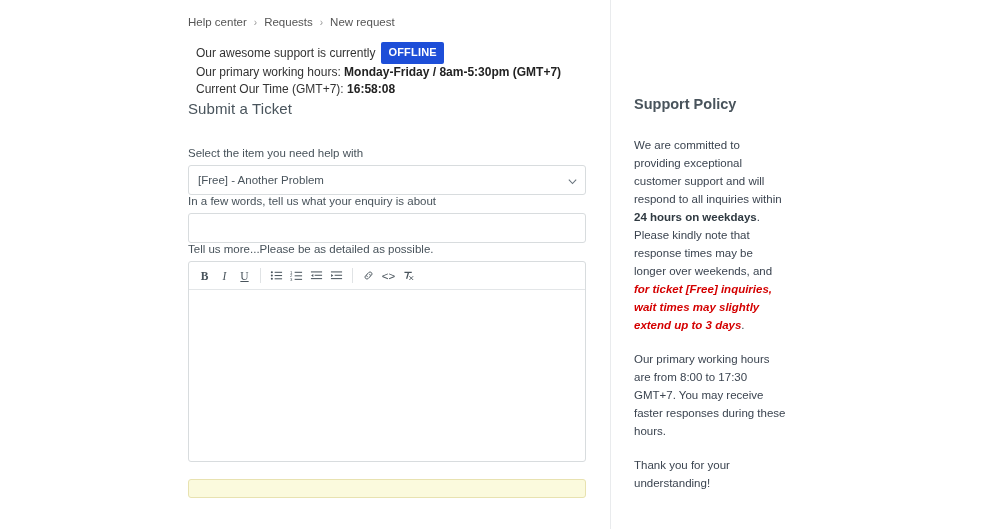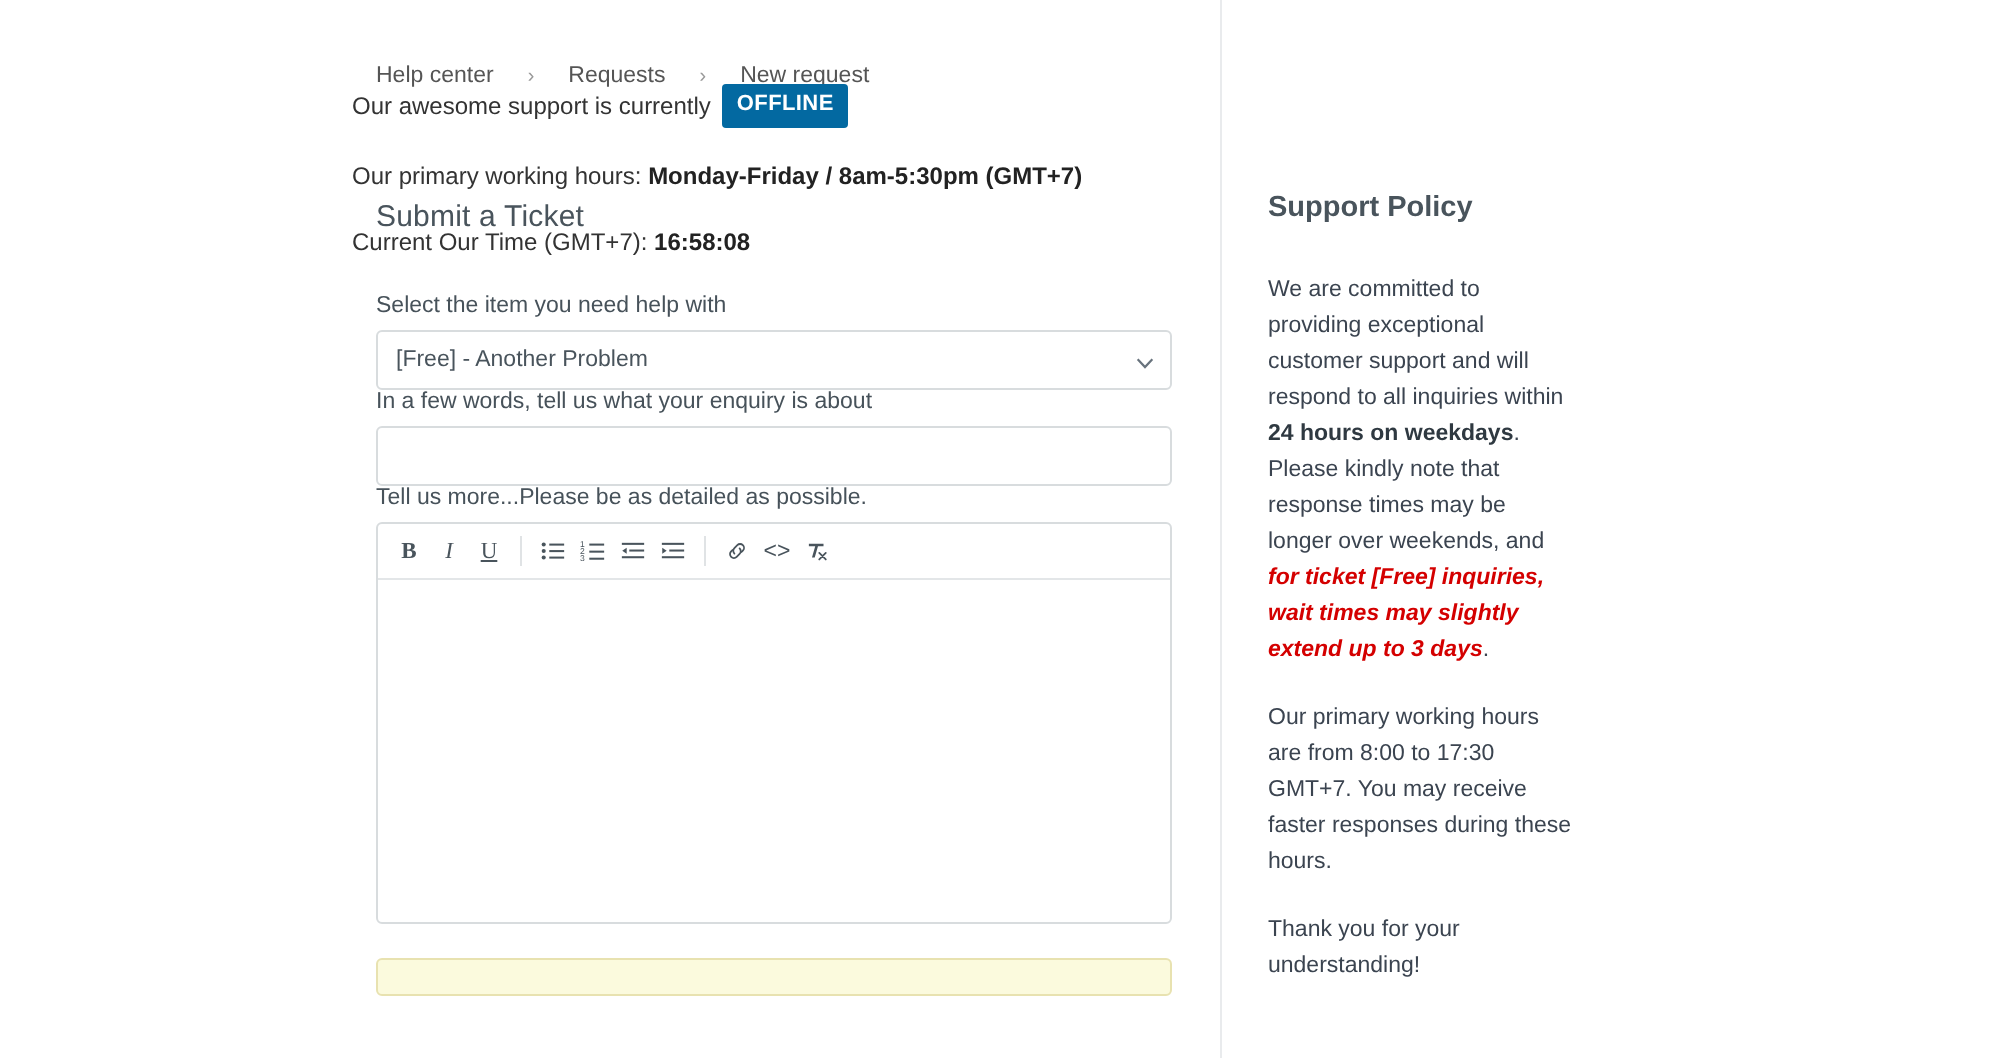--- a/index.html
+++ b/index.html
@@ -17,65 +17,65 @@
   .page {
     position: relative;
     width: 1000px;
     height: 529px;
   }
 
   
   .breadcrumb {
     position: absolute;
     left: 188px;
-    top: 32px;
+    top: 16px;
     font-size: 11.5px;
     color: #555;
     display: flex;
     align-items: center;
-    gap: 17px;
+    gap: 7px;
   }
   .breadcrumb a {
     color: #555;
     text-decoration: none;
   }
   .breadcrumb .sep {
     color: #999;
     font-size: 10px;
   }
   .breadcrumb .current {
     color: #555;
   }
 
   
   .status-block {
     position: absolute;
-    left: 176px;
+    left: 196px;
     top: 42px;
     font-size: 12px;
     line-height: 17px;
     color: #333;
   }
   .status-line1 {
     display: flex;
     align-items: center;
     gap: 6px;
   }
   .offline-badge {
     display: inline-block;
-    background: #0369a1;
+    background: #1d4ed8;
     color: #fff;
     font-weight: bold;
     font-size: 11px;
     padding: 2px 7px 3px 7px;
     border-radius: 2px;
     letter-spacing: 0.2px;
   }
   .status-line2, .status-line3 {
-    margin-top: 16px;
+    margin-top: 0;
   }
   .status-line2 b, .status-line3 b {
     font-weight: bold;
     color: #222;
   }
 
   
   .form-col {
     position: absolute;
     left: 188px;

